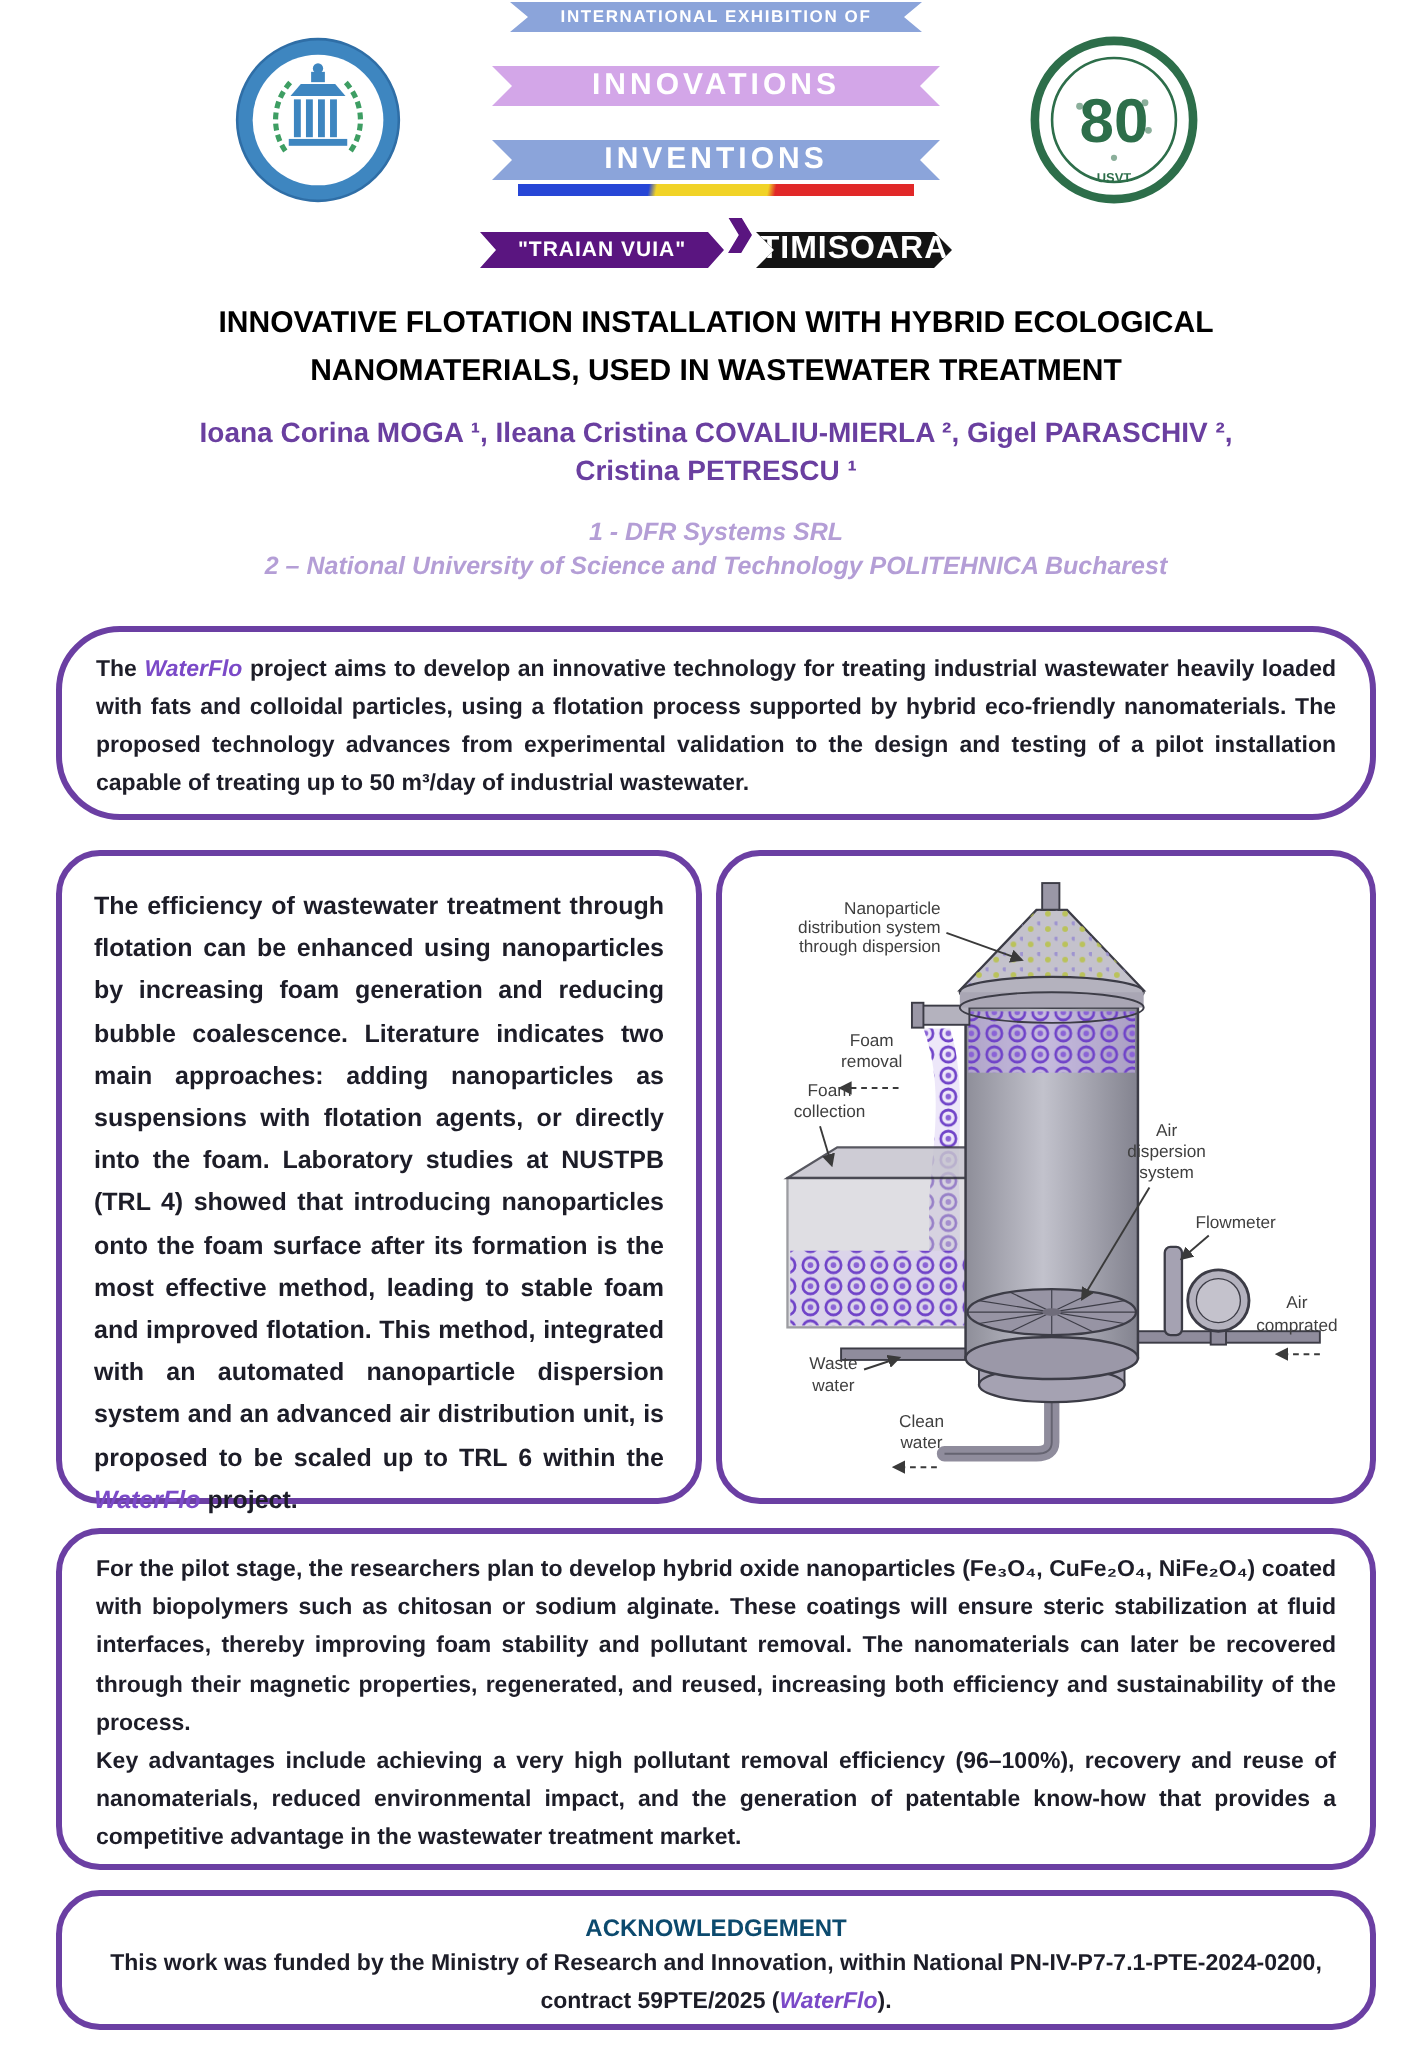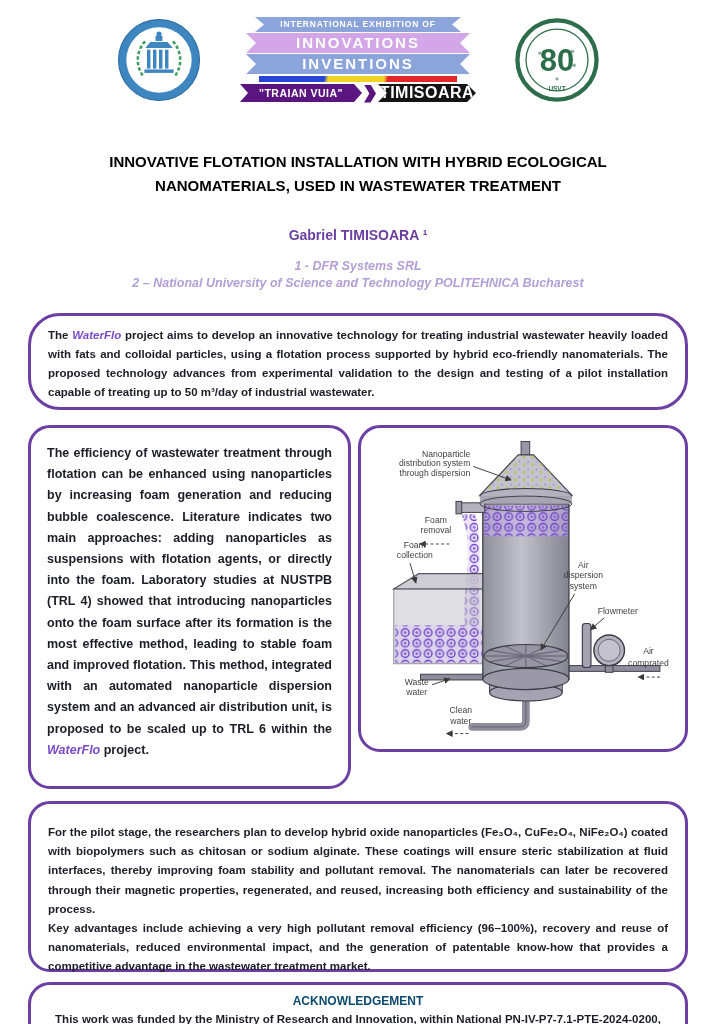--- a/index.html
+++ b/index.html
@@ -11,21 +11,21 @@
     font-family:"Liberation Sans","DejaVu Sans",sans-serif;
     color:#1d1d28;
     overflow:hidden;
     box-sizing:border-box;
     padding:0 26px 0 28px;
   }
   
   .header{display:flex;justify-content:center;align-items:center;gap:40px;padding-top:14px;height:92px;}
   .logo{width:86px;height:86px;flex:0 0 auto;}
   .banner{display:flex;flex-direction:column;align-items:center;width:232px;}
-  .ribbon{color:#ffffff;font-weight:bold;text-align:center;margin-bottom:1px;}
+  .ribbon{color:#ffffff;font-weight:bold;text-align:center;margin-bottom:1px;margin-top:16px;}
   .r1{width:206px;height:15px;line-height:15px;font-size:8.5px;letter-spacing:.8px;background:#8ba4da;
       clip-path:polygon(0 0,100% 0,calc(100% - 9px) 50%,100% 100%,0 100%,9px 50%);}
   .r2{width:224px;height:20px;line-height:20px;font-size:15px;letter-spacing:2px;background:#8ba4da;
       clip-path:polygon(0 0,100% 0,calc(100% - 10px) 50%,100% 100%,0 100%,10px 50%);}
   .r3{width:224px;height:20px;line-height:20px;font-size:15px;letter-spacing:2px;background:#d3a6e8;
       clip-path:polygon(0 0,100% 0,calc(100% - 10px) 50%,100% 100%,0 100%,10px 50%);}
   .flag-stripe{width:198px;height:6px;margin:1px 0;
       background:linear-gradient(100deg,#2746d6 0%,#2746d6 33%,#f1d327 35%,#f1d327 63%,#e12828 65%,#e12828 100%);}
   .row4{display:flex;align-items:center;gap:2px;margin-top:1px;}
   .r4a{width:122px;height:18px;line-height:18px;font-size:10.5px;letter-spacing:.5px;background:#5a1580;
@@ -37,24 +37,24 @@
   
   .title{margin:44px 0 0 0;text-align:center;font-size:15px;font-weight:bold;color:#000000;line-height:24px;}
   .authors{margin-top:9px;text-align:center;font-size:14px;font-weight:bold;color:#6a3fa0;line-height:19px;}
   .affil{margin-top:13px;text-align:center;font-size:12.5px;font-weight:bold;color:#b49ed6;line-height:17px;font-style:italic;}
   
   .box{border:3.5px solid #6b3fa3;border-radius:22px;box-sizing:border-box;background:#ffffff;}
   .box p{margin:0;}
   .seg-brand{color:#7b4ac8;font-style:italic;}
   .box-abstract{margin-top:21px;padding:10px 17px;font-size:11.5px;font-weight:bold;line-height:19px;text-align:justify;height:97px;border-radius:32px;}
   .mid-row{display:flex;gap:7px;margin-top:15px;}
-  .box-method{width:323px;height:364px;padding:15px 16px;font-size:12.5px;font-weight:bold;line-height:21.2px;text-align:justify;}
+  .box-method{width:323px;height:327px;padding:15px 16px;font-size:12.5px;font-weight:bold;line-height:21.2px;text-align:justify;}
   .box-diagram{flex:1;height:327px;padding:6px 4px;display:flex;align-items:center;justify-content:center;}
   .box-diagram svg{width:316px;height:310px;}
-  .box-pilot{margin-top:12px;padding:19px 17px;font-size:11.5px;font-weight:bold;line-height:19.2px;text-align:justify;height:171px;}
+  .box-pilot{margin-top:12px;padding:9px 17px;font-size:11.5px;font-weight:bold;line-height:19.2px;text-align:justify;height:171px;}
   .box-ack{margin-top:10px;padding:7px 14px;text-align:center;height:70px;}
   .ack-title{font-size:12px;font-weight:bold;color:#0c4a6e;line-height:18px;}
   .ack-body{font-size:11.5px;font-weight:bold;line-height:19px;}
   .diag-label{font-size:9px;fill:#3f3f3f;}
 </style>
 </head>
 <body>
 
 <div class="page">
 
@@ -105,22 +105,22 @@
       <text x="50" y="86" text-anchor="middle" font-size="7.5" font-weight="bold" fill="#2d6e4a">USVT</text>
     </svg>
   </header>
 
   <h1 class="title">
     <span>INNOVATIVE FLOTATION INSTALLATION WITH HYBRID ECOLOGICAL</span><br>
     <span>NANOMATERIALS, USED IN WASTEWATER TREATMENT</span>
   </h1>
 
   <div class="authors">
-    <br>
-    <span>Gabriel TIMISOARA ¹</span>
+    <span>Ioana Corina MOGA ¹, Ileana Cristina COVALIU-MIERLA ², Gigel PARASCHIV ²,</span><br>
+    <span>Cristina PETRESCU ¹</span>
   </div>
 
   <div class="affil">
     <div>1 - DFR Systems SRL</div>
     <div>2 – National University of Science and Technology POLITEHNICA Bucharest</div>
   </div>
 
   <section class="box box-abstract">
     <p><span>The </span><span class="seg-brand">WaterFlo</span><span> project aims to develop an innovative technology for treating industrial wastewater heavily loaded with fats and colloidal particles, using a flotation process supported by hybrid eco-friendly nanomaterials. The proposed technology advances from experimental validation to the design and testing of a pilot installation capable of treating up to 50 m³/day of industrial wastewater.</span></p>
   </section>

